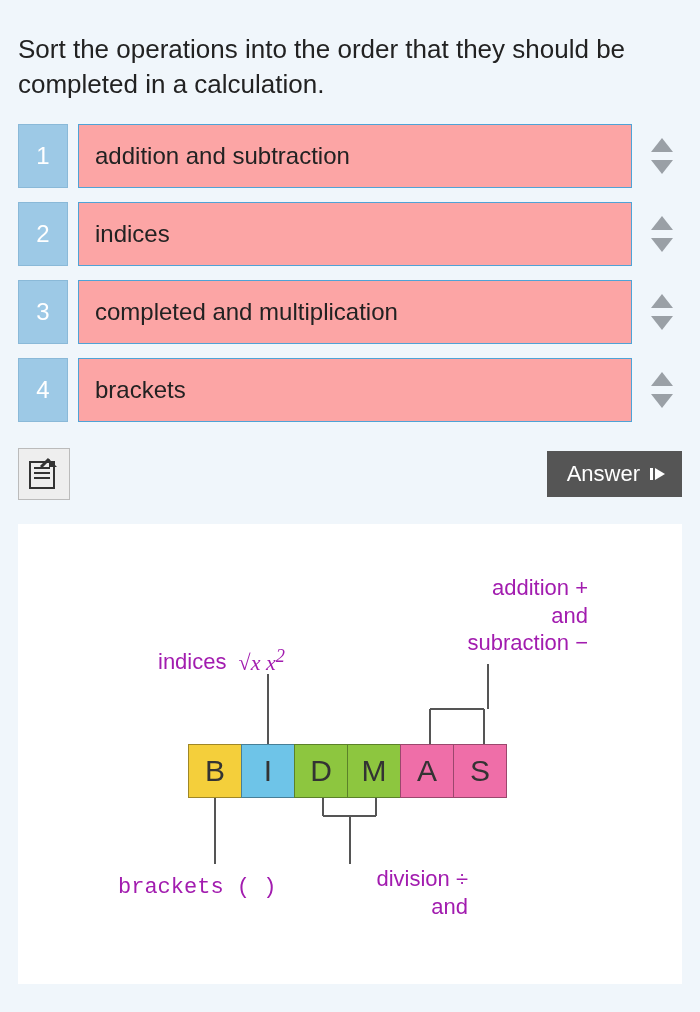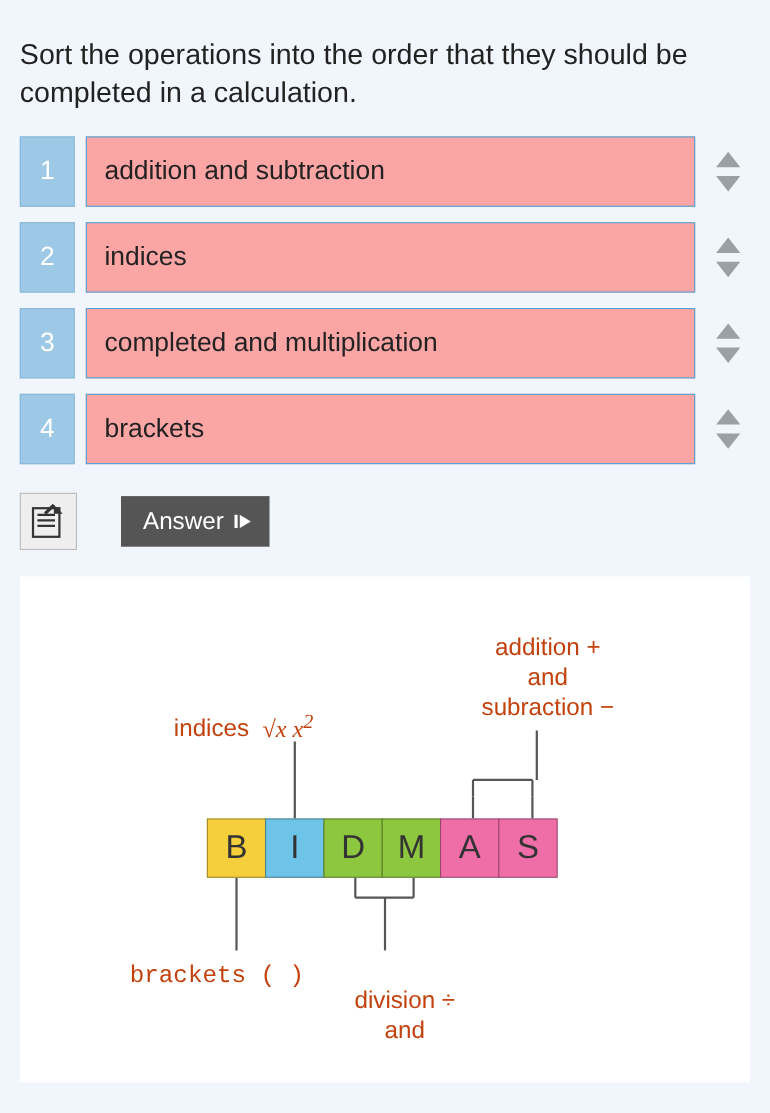--- a/index.html
+++ b/index.html
@@ -37,21 +37,21 @@
   }
   .arrow-stack {
     width: 40px; height: 64px;
     display: flex; flex-direction: column;
     align-items: center; justify-content: center;
     gap: 4px;
   }
   .arrow-stack svg { cursor: pointer; display: block; }
   .toolbar {
     margin-top: 26px;
-    display: flex; align-items: center; justify-content: flex-start; gap: 40px;
+    display: flex; align-items: center; justify-content: space-between; gap: 40px;
   }
   .notes-btn {
     width: 52px; height: 52px;
     background: #eee;
     border: 1px solid #bbb;
     display: flex; align-items: center; justify-content: center;
     cursor: pointer;
   }
   .answer-btn {
     background: #555;
@@ -80,21 +80,21 @@
     border: 1px solid rgba(0,0,0,0.35);
     margin-left: -1px;
   }
   .tile:first-child { margin-left: 0; }
   .t-b { background: #f4cf3b; }
   .t-i { background: #6ec4e8; }
   .t-d { background: #8dc63f; }
   .t-m { background: #8dc63f; }
   .t-a { background: #ef6ea8; }
   .t-s { background: #ef6ea8; }
-  .label { position: absolute; text-align: center; color: #c2410c; line-height: 1.25; }
+  .label { position: absolute; text-align: right; color: #a21caf; line-height: 1.25; }
   .italic { font-style: italic; font-family: 'Times New Roman', serif; }
 </style>
 </head>
 <body>
 
 <div class="page">
   <div class="prompt">Sort the operations into the order that they should be completed in a calculation.</div>
 
   <div class="sort-list">
 
@@ -214,18 +214,18 @@
     <div class="bidmas-row">
       <div class="tile t-b">B</div>
       <div class="tile t-i">I</div>
       <div class="tile t-d">D</div>
       <div class="tile t-m">M</div>
       <div class="tile t-a">A</div>
       <div class="tile t-s">S</div>
     </div>
 
     <div class="label" style="left:100px; top:350px;font-family:Liberation Mono, monospace;">brackets ( )</div>
-    <div class="label" style="left:250px; top:371px; width:200px;">
+    <div class="label" style="left:250px; top:341px; width:200px;">
       <div>division ÷</div>
       <div>and</div>
     </div>
   </div>
 </div>
 
 </body></html>

